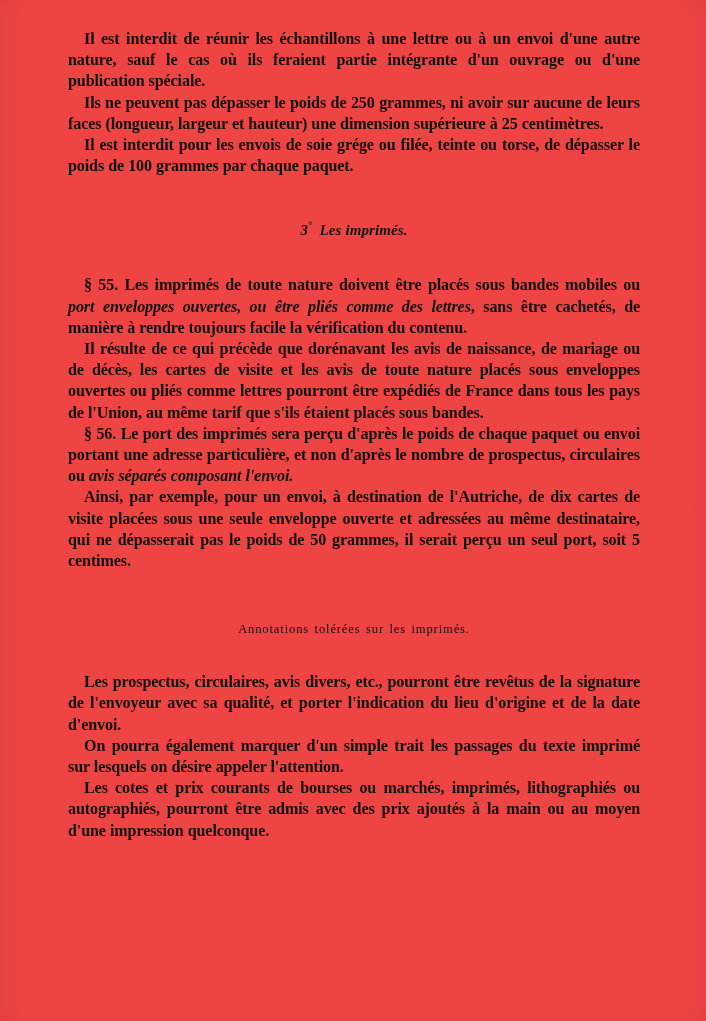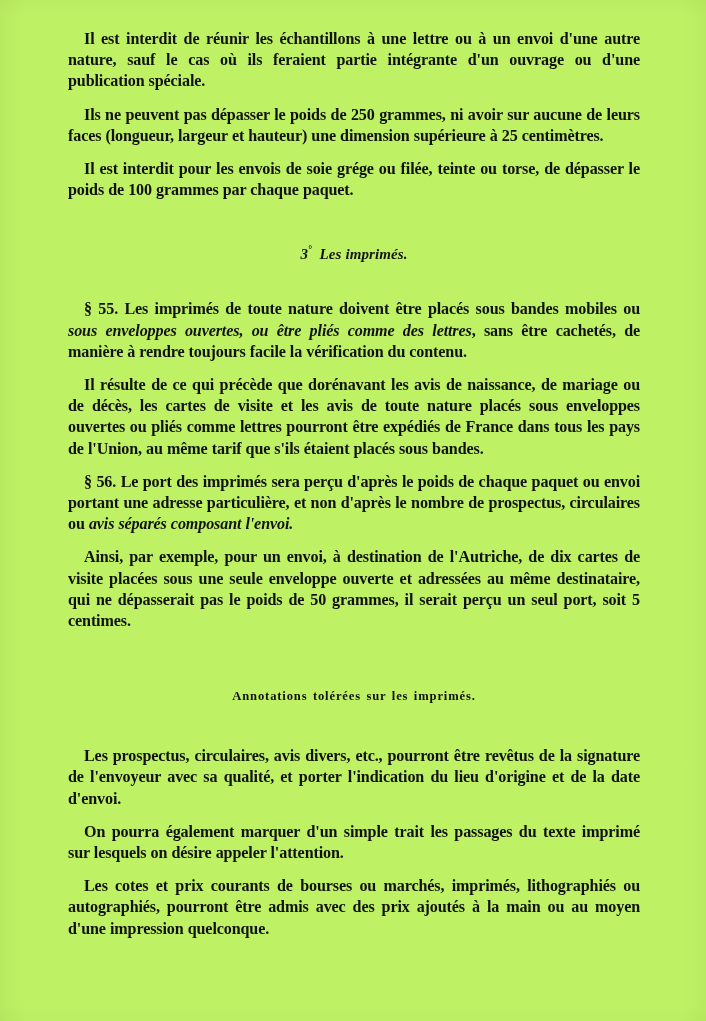--- a/index.html
+++ b/index.html
@@ -17,21 +17,21 @@
     color: #141414;
     -webkit-font-smoothing: none;
   }
 
   #page {
     position: absolute;
     left: 0;
     top: 0;
     width: 706px;
     height: 1021px;
-    background: #bef264;
+    background: #ef4444;
   }
 
   
   #page::before {
     content: "";
     position: absolute;
     inset: 0;
     pointer-events: none;
     background:
       linear-gradient(to right, rgba(0,0,0,0.035) 0px, rgba(0,0,0,0) 26px),
@@ -54,21 +54,21 @@
     font-size: 16.1px;
     line-height: 21.2px;
     text-indent: 16px;
     font-weight: 700;
     letter-spacing: -0.12px;
     word-spacing: 0.2px;
     color: #111111;
   }
 
   p.para + p.para {
-    margin-top: 12px;
+    margin-top: 0;
   }
 
   
   em.it {
     font-style: italic;
     font-weight: 700;
   }
 
   
   .head-section {
@@ -87,26 +87,26 @@
   }
   .head-section .ord sup {
     font-size: 0.62em;
     vertical-align: super;
     line-height: 0;
   }
 
   
   .head-annot {
     text-align: center;
-    font-weight: 700;
+    font-weight: 400;
     font-size: 12.6px;
     line-height: 18px;
     letter-spacing: 0.85px;
     word-spacing: 1.5px;
-    margin: 12px;
+    margin: 5px;
     text-indent: 0;
     color: #111111;
   }
 
   
   .sp-head-before { height: 28px; }
   .sp-head-after  { height: 18px; }
   .sp-annot-before { height: 44px; }
   .sp-annot-after  { height: 28px; }
 </style>
@@ -121,21 +121,21 @@
     <p class="para">Ils ne peuvent pas dépasser le poids de 250 grammes, ni avoir sur aucune de leurs faces (longueur, largeur et hauteur) une dimension supérieure à 25 centimètres.</p>
 
     <p class="para">Il est interdit pour les envois de soie grége ou filée, teinte ou torse, de dépasser le poids de 100 grammes par chaque paquet.</p>
 
     <div class="sp-head-before"></div>
 
     <p class="head-section"><span class="ord"><span>3</span><sup>°</sup></span>&nbsp; <span>Les imprimés.</span></p>
 
     <div class="sp-head-after"></div>
 
-    <p class="para"><span>§ 55. Les imprimés de toute nature doivent être placés sous bandes mobiles ou </span><em class="it">sous enveloppes ouvertes, ou être pliés comme des lettres</em><span>, sans être cachetés, de manière à rendre toujours facile la vérification du contenu.</span></p>
+    <p class="para"><span>§ 55. Les imprimés de toute nature doivent être placés sous bandes mobiles ou </span><em class="it">port enveloppes ouvertes, ou être pliés comme des lettres</em><span>, sans être cachetés, de manière à rendre toujours facile la vérification du contenu.</span></p>
 
     <p class="para">Il résulte de ce qui précède que dorénavant les avis de naissance, de mariage ou de décès, les cartes de visite et les avis de toute nature placés sous enveloppes ouvertes ou pliés comme lettres pourront être expédiés de France dans tous les pays de l'Union, au même tarif que s'ils étaient placés sous bandes.</p>
 
     <p class="para"><span>§ 56. Le port des imprimés sera perçu d'après le poids de chaque paquet ou envoi portant une adresse particulière, et non d'après le nombre de prospectus, circulaires ou </span><em class="it">avis séparés composant l'envoi.</em><span></span></p>
 
     <p class="para">Ainsi, par exemple, pour un envoi, à destination de l'Autriche, de dix cartes de visite placées sous une seule enveloppe ouverte et adressées au même destinataire, qui ne dépasserait pas le poids de 50 grammes, il serait perçu un seul port, soit 5 centimes.</p>
 
 
     <div class="sp-annot-before"></div>
 

